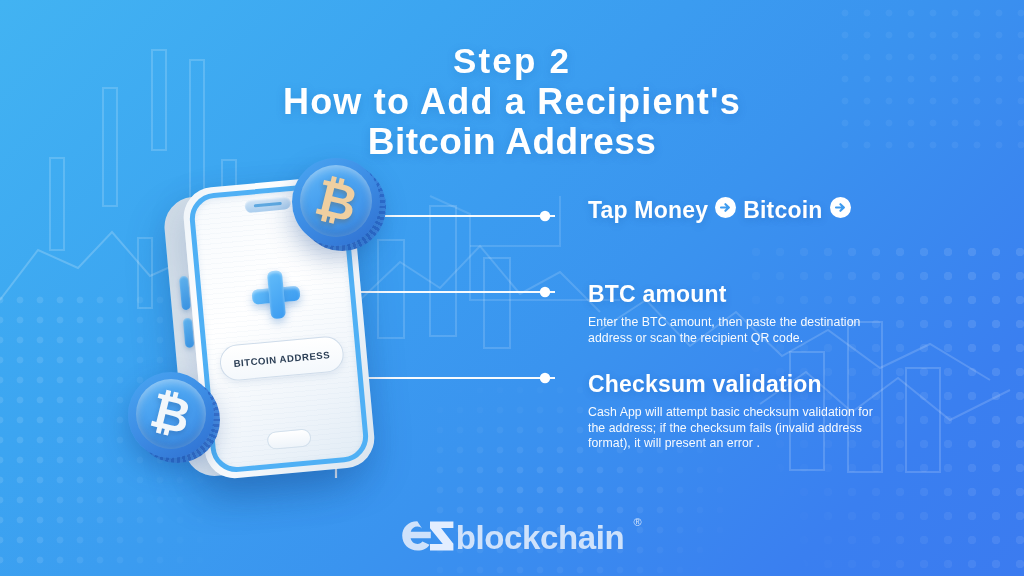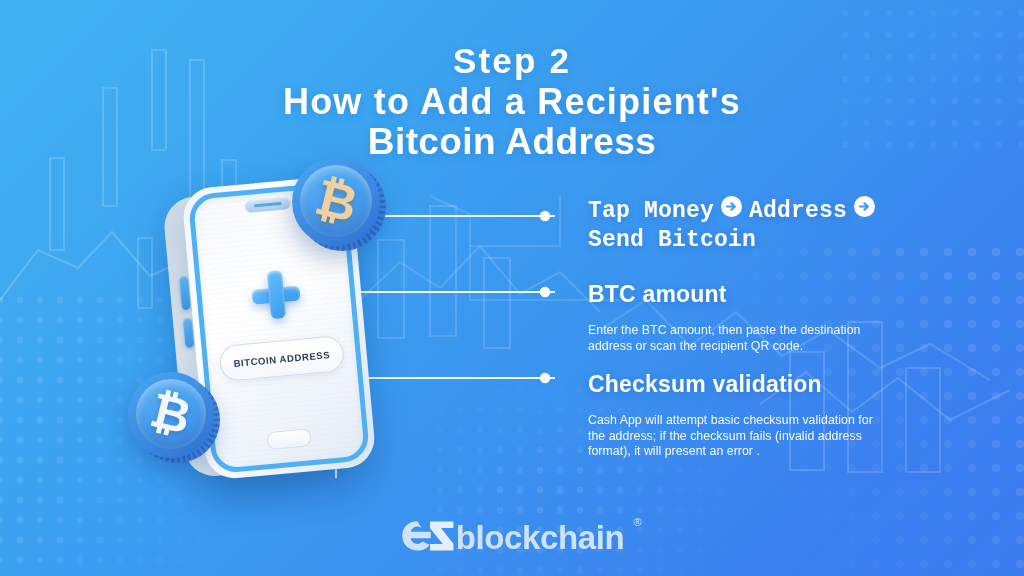--- a/index.html
+++ b/index.html
@@ -80,39 +80,39 @@
     letter-spacing:.4px;
   }
   .headline .l1 { font-size:36px; letter-spacing:1.2px; }
 
   
   .connectors { position:absolute; inset:0; }
 
   
   .content { position:absolute; left:588px; top:196px; width:330px; }
   .block { position:absolute; left:0; width:336px; }
-  .block-1 { top:0;font-family:Liberation Mono, monospace; }
+  .block-1 { top:0; }
   .block-2 { top:84px; }
   .block-3 { top:174px; }
 
   .b-title {
     color:#ffffff;
     font-size:23px;
     font-weight:700;
     letter-spacing:.2px;
     line-height:29px;
     text-shadow:0 2px 7px rgba(20,80,160,.25);
     display:flex;
     flex-wrap:wrap;
     align-items:center;
     gap:0 7px;
   }
   .b-title.plain { display:block; }
   .b-body {
-    margin-top:14px;
+    margin-top:6px;
     color:rgba(255,255,255,.96);
     font-size:12.3px;
     line-height:15.6px;
     letter-spacing:.05px;
     max-width:302px;
   }
 
   .arrow-ic { display:inline-block; vertical-align:middle; }
 
   
@@ -396,28 +396,27 @@
 
     <div class="block block-1">
       <div class="b-title">
         <span>Tap Money</span>
         <span class="arrow-ic">
           <svg width="21" height="21" viewBox="0 0 21 21">
             <circle cx="10.5" cy="10.5" r="10.5" fill="#ffffff"></circle>
             <path d="M6 10.5 H13.4 M10.4 7.2 L13.9 10.5 L10.4 13.8" stroke="#3e9bef" stroke-width="2.1" fill="none" stroke-linecap="round" stroke-linejoin="round"></path>
           </svg>
         </span>
-        <span>Address</span>
+        <span>Bitcoin</span>
         <span class="arrow-ic">
           <svg width="21" height="21" viewBox="0 0 21 21">
             <circle cx="10.5" cy="10.5" r="10.5" fill="#ffffff"></circle>
             <path d="M6 10.5 H13.4 M10.4 7.2 L13.9 10.5 L10.4 13.8" stroke="#3e9bef" stroke-width="2.1" fill="none" stroke-linecap="round" stroke-linejoin="round"></path>
           </svg>
         </span>
-        <span>Send Bitcoin</span>
       </div>
     </div>
 
     <div class="block block-2">
       <div class="b-title plain">BTC amount</div>
       <div class="b-body">Enter the BTC amount, then paste the destination address or scan the recipient QR code.</div>
     </div>
 
     <div class="block block-3">
       <div class="b-title plain">Checksum validation</div>

